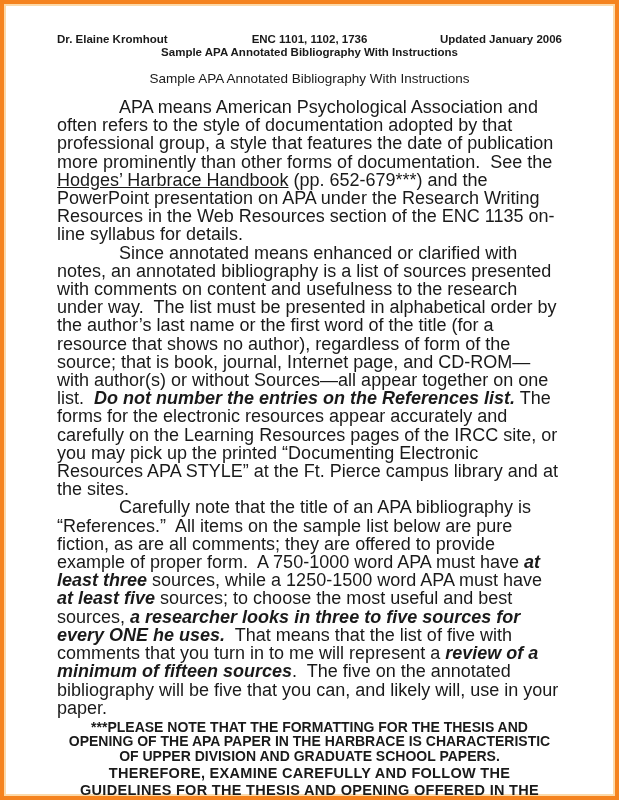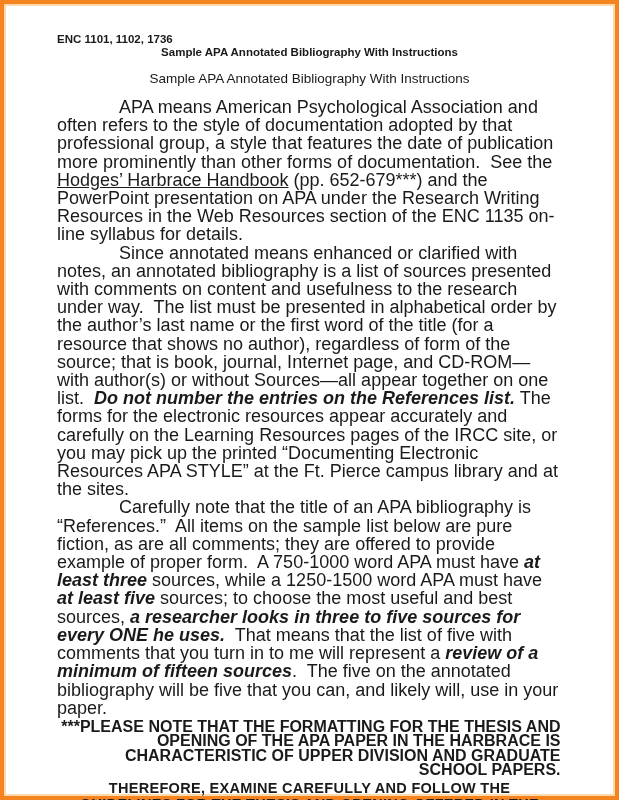--- a/index.html
+++ b/index.html
@@ -51,40 +51,42 @@
     text-indent:62px;
     white-space:pre-wrap;
     text-align:left;
   }
   .run-n{}
   .run-bi{font-weight:bold;font-style:italic;}
   .run-u{text-decoration:underline;}
   
   .note-small{
     margin:3px auto 0 auto;max-width:502px;
-    text-align:right;font-weight:bold;
-    font-size:16px;line-height:14.5px;
+    text-align:center;font-weight:bold;
+    font-size:14px;line-height:14.5px;
     white-space:pre-wrap;
   }
   .note-large{
     margin:2px auto 0 auto;max-width:470px;
     text-align:center;font-weight:bold;
     font-size:14.5px;line-height:16.5px;letter-spacing:0.3px;
     white-space:pre-wrap;
   }
 </style>
 </head>
 <body>
 
 <div class="frame">
   <div class="page">
 
     <div class="header">
       <div class="header-row">
+        <span class="h-left">Dr. Elaine Kromhout</span>
         <span class="h-center">ENC 1101, 1102, 1736</span>
+        <span class="h-right">Updated January 2006</span>
       </div>
       <div class="header-subtitle">Sample APA Annotated Bibliography With Instructions</div>
     </div>
 
     <h1 class="title">Sample APA Annotated Bibliography With Instructions</h1>
 
     <div class="body-text">
       <p><span class="run-n">APA means American Psychological Association and often refers to the style of documentation adopted by that professional group, a style that features the date of publication more prominently than other forms of documentation.  See the </span><span class="run-u">Hodges’ Harbrace Handbook</span><span class="run-n"> (pp. 652-679***) and the PowerPoint presentation on APA under the Research Writing Resources in the Web Resources section of the ENC 1135 on-line syllabus for details.</span></p>
       <p><span class="run-n">Since annotated means enhanced or clarified with notes, an annotated bibliography is a list of sources presented with comments on content and usefulness to the research under way.  The list must be presented in alphabetical order by the author’s last name or the first word of the title (for a resource that shows no author), regardless of form of the source; that is book, journal, Internet page, and CD-ROM—with author(s) or without Sources—all appear together on one list.  </span><span class="run-bi">Do not number the entries on the References list.</span><span class="run-n"> The forms for the electronic resources appear accurately and carefully on the Learning Resources pages of the IRCC site, or you may pick up the printed “Documenting Electronic Resources APA STYLE” at the Ft. Pierce campus library and at the sites.</span></p>
       <p><span class="run-n">Carefully note that the title of an APA bibliography is “References.”  All items on the sample list below are pure fiction, as are all comments; they are offered to provide example of proper form.  A 750-1000 word APA must have </span><span class="run-bi">at least three</span><span class="run-n"> sources, while a 1250-1500 word APA must have </span><span class="run-bi">at least five</span><span class="run-n"> sources; to choose the most useful and best sources, </span><span class="run-bi">a researcher looks in three to five sources for every ONE he uses.</span><span class="run-n">  That means that the list of five with comments that you turn in to me will represent a </span><span class="run-bi">review of a minimum of fifteen sources</span><span class="run-n">.  The five on the annotated bibliography will be five that you can, and likely will, use in your paper.</span></p>

